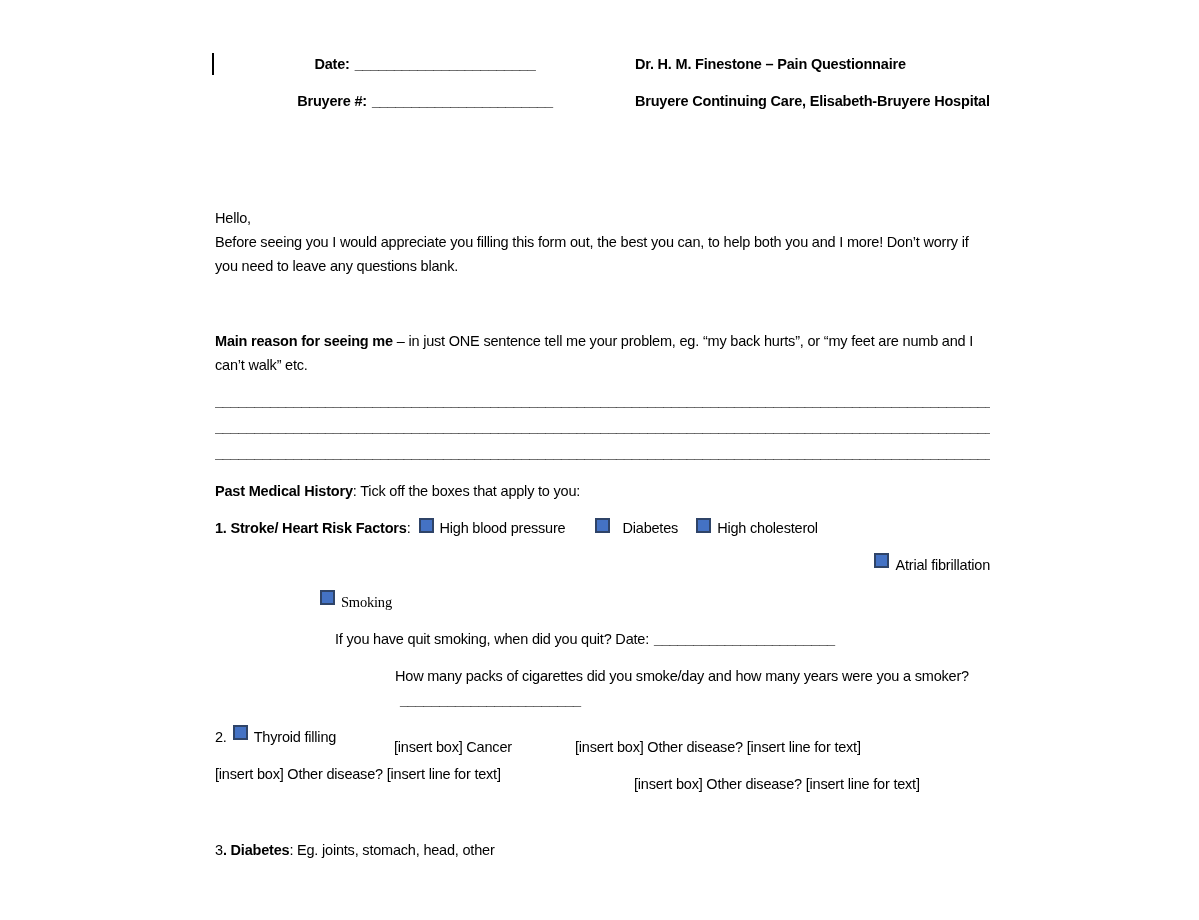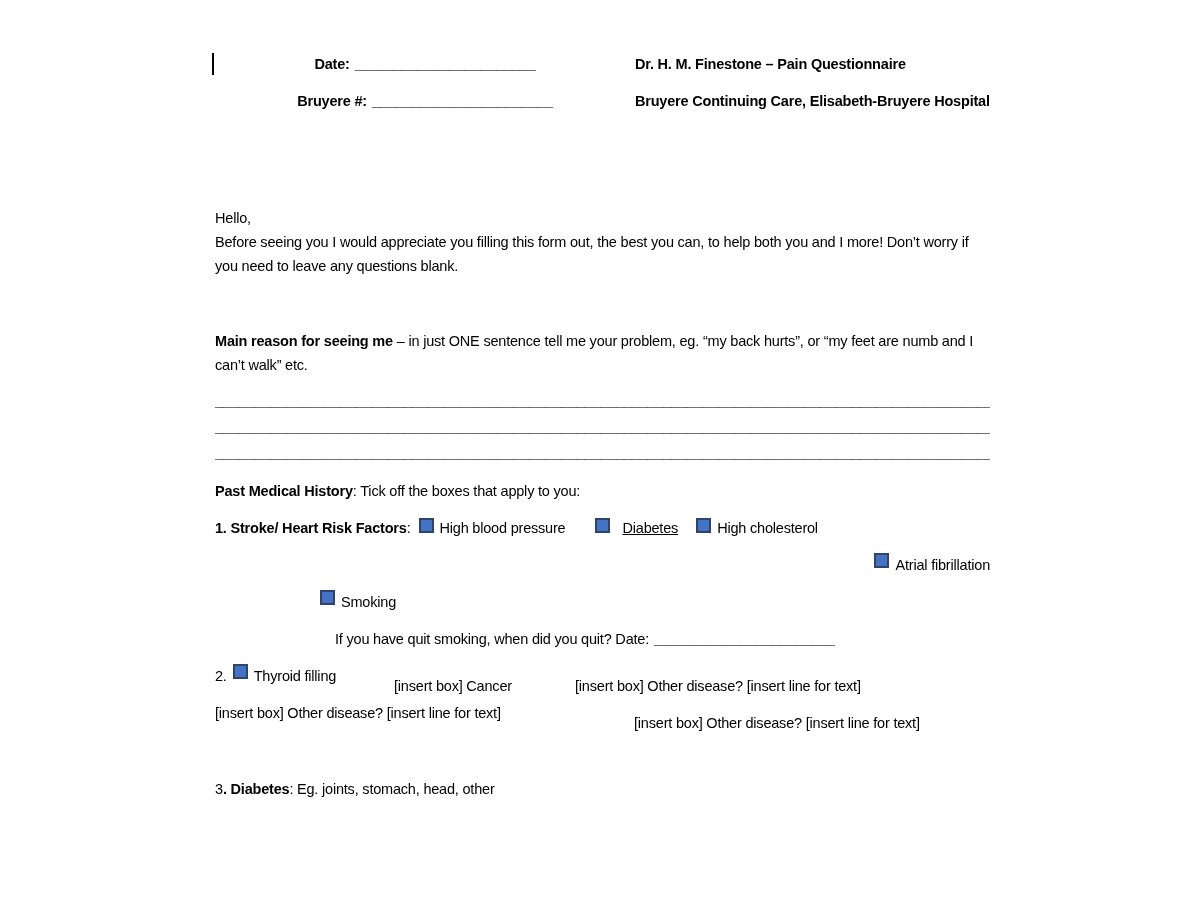--- a/index.html
+++ b/index.html
@@ -28,26 +28,26 @@
 
   
   .answers{margin-top:11px;margin-bottom:13px;}
   .ans{font-weight:bold;line-height:26px;white-space:nowrap;overflow:hidden;width:775px;}
 
   
   .cb{display:inline-block;width:11px;height:11px;border:2px solid #2F4468;background:#4472C4;vertical-align:0px;}
   .cb-hi{vertical-align:2px;}
   .ml6{margin-left:6px;}
   .ml8{margin-left:8px;}
-  .ml12{margin-left:12px;text-decoration:underline;}
+  .ml12{margin-left:12px;}
   .ml18{margin-left:18px;}
   .ml30{margin-left:30px;}
 
   .ind40{margin-left:40px;text-align:right;}
-  .ind105{margin-left:105px;}
+  .ind105{margin-left:105px;font-family:Liberation Serif, serif;}
   .ind120{margin-left:120px;}
   .ind180{margin-left:180px;}
 
   .line24{line-height:24px;height:24px;}
   .abs{position:absolute;top:10px;}
   .pos179{left:179px;}
   .pos360{left:360px;}
   .pos419{left:419px;}
 
   .q3{margin-top:52px;}
@@ -99,20 +99,23 @@
   </p>
 
   <p class="mb13 ind105">
     <span class="cb cb-hi" style="background: rgb(68, 114, 196); border-color: rgb(47, 68, 104);"></span><span class="ml6">Smoking</span>
   </p>
 
   <p class="mb13 ind120">
     <span>If you have quit smoking, when did you quit? Date:</span><span class="blank b">_______________________</span>
   </p>
 
+  <p class="mb13 ind180">
+    <span>How many packs of cigarettes did you smoke/day and how many years were you a smoker?</span><span class="blank b">_______________________</span>
+  </p>
 
   <div class="rel line24 mb13">
     <span>2.</span><span class="cb cb-hi ml6" style="background: rgb(68, 114, 196); border-color: rgb(47, 68, 104);"></span><span class="ml6">Thyroid filling</span>
     <span class="abs pos179">[insert box] Cancer</span>
     <span class="abs pos360">[insert box] Other disease? [insert line for text]</span>
   </div>
 
   <div class="rel line24 mb13">
     <span>[insert box] Other disease? [insert line for text]</span>
     <span class="abs pos419">[insert box] Other disease? [insert line for text]</span>

